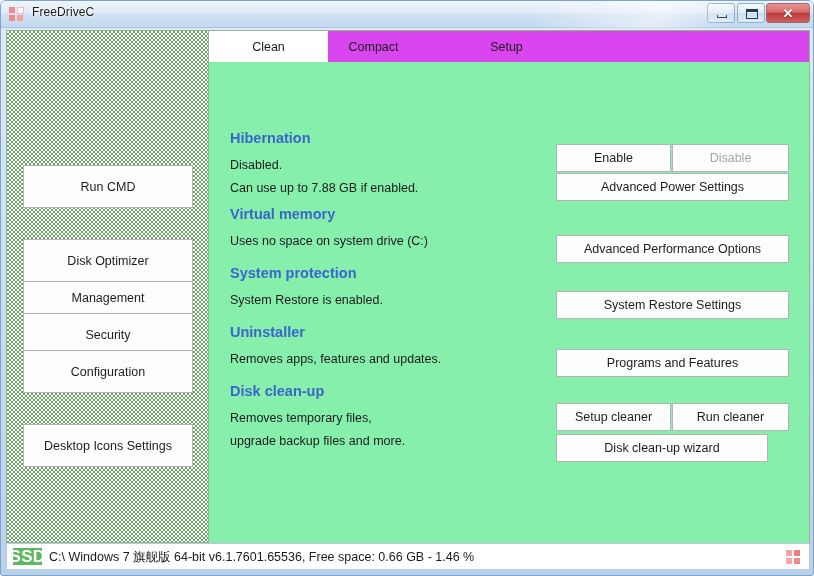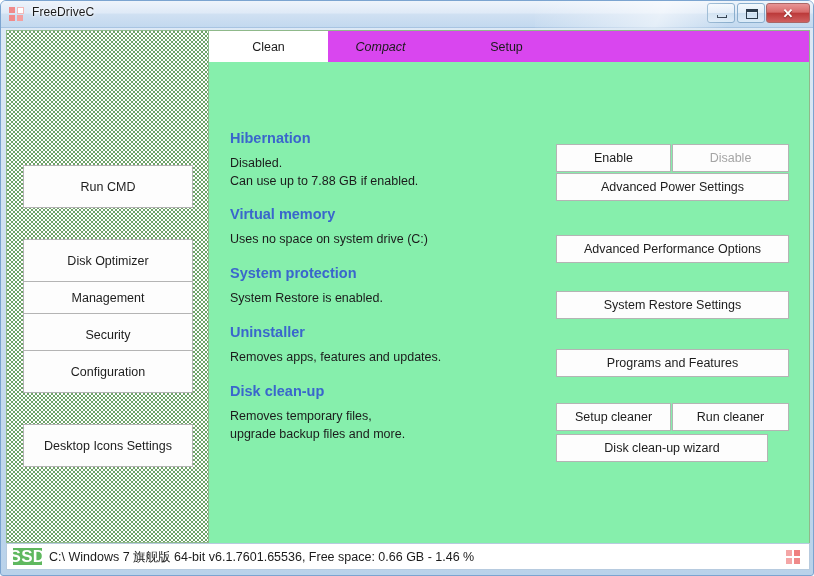--- a/index.html
+++ b/index.html
@@ -167,21 +167,21 @@
     justify-content: center;
     font-size: 12.5px;
     color: #1b1b1b;
     cursor: default;
   }
   .tab.active {
     background: #ffffff;
     color: #1b1b1b;
   }
   #tab-clean   { left: 0;   width: 119px; }
-  #tab-compact { left: 112px; width: 119px; font-style: italic; }
+  #tab-compact { left: 105px; width: 119px; }
   #tab-setup   { left: 238px; width: 119px; }
 
   
   #content {
     position: absolute;
     left: 0; top: 31px;
     width: 600px; height: 481px;
     background: #86efac;
   }
 
@@ -189,21 +189,21 @@
     position: absolute;
     font-size: 14.5px;
     font-weight: bold;
     color: #3a66cc;
     white-space: nowrap;
   }
   .sec-desc {
     position: absolute;
     font-size: 12.5px;
     color: #1b1b1b;
-    line-height: 18px;
+    line-height: 23px;
     white-space: pre-line;
   }
 
   .act-btn {
     position: absolute;
     height: 28px;
     background: #fdfdfd;
     border: 1px solid #b4b4b4;
     font-size: 12.5px;
     color: #1d1d1d;

